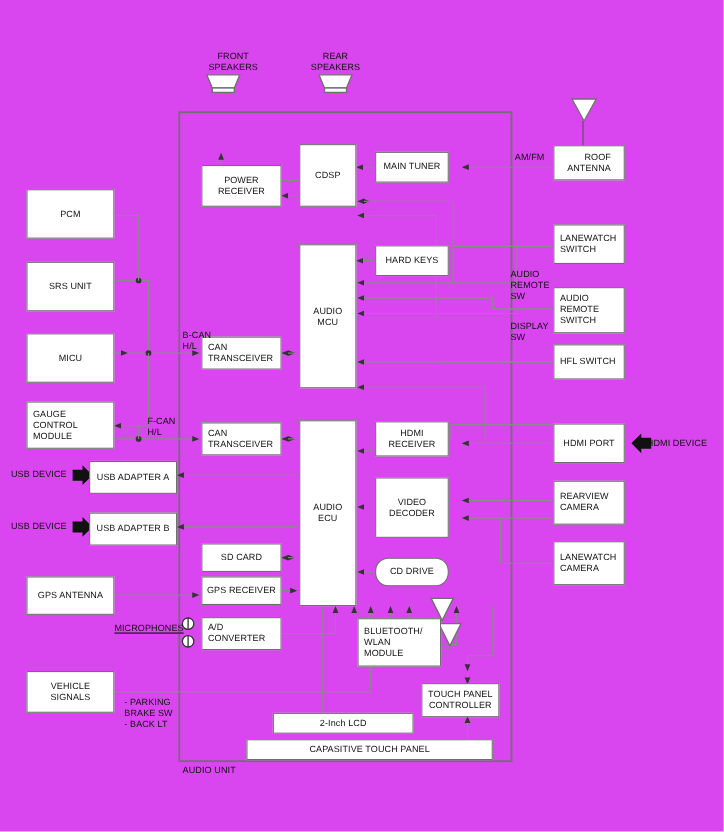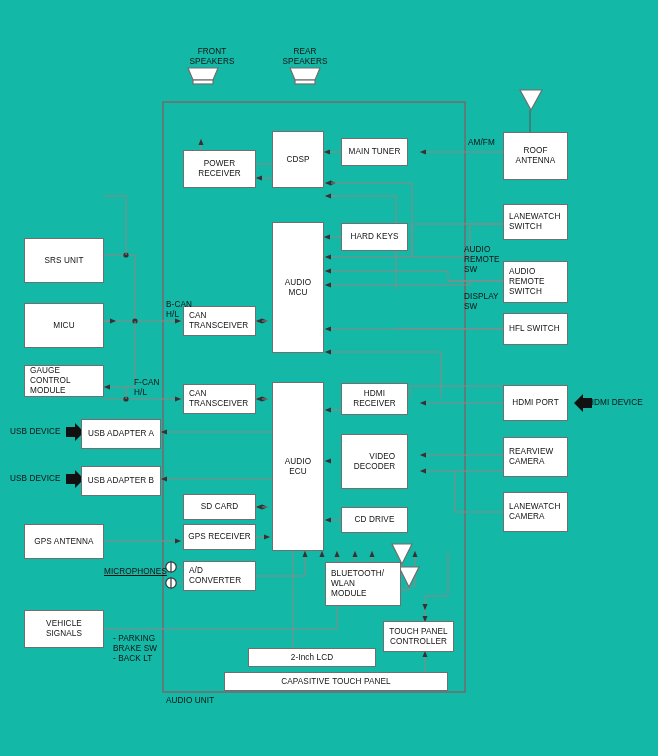--- a/index.html
+++ b/index.html
@@ -1,18 +1,18 @@
 <!DOCTYPE html>
 <html><head>
 <meta charset="utf-8">
 <title>Audio Unit Block Diagram</title>
 <style>
   html,body{margin:0;padding:0;background:#fff;}
   body{font-family:"Liberation Sans",sans-serif;}
-  #stage{position:relative;width:658px;height:756px;background:#14b8a6;overflow:hidden;}
+  #stage{position:relative;width:658px;height:756px;background:#d946ef;overflow:hidden;}
   #svg{position:absolute;left:0;top:0;width:658px;height:756px;}
 
   .box{position:absolute;box-sizing:border-box;border:1.4px solid #6f6f6f;
        background:#fff;display:flex;align-items:center;justify-content:center;
        text-align:center;font-size:8.2px;line-height:1.22;color:#111;
        letter-spacing:.1px;padding:1px 2px;}
   .box.left{justify-content:flex-start;text-align:left;padding-left:5px;}
   .lbl{position:absolute;font-size:8.2px;line-height:1.22;color:#111;
        white-space:pre;letter-spacing:.1px;}
   .lbl.ctr{text-align:center;}
@@ -190,23 +190,24 @@
   <svg class="arrowhead" style="left:64px;top:422px;" width="22" height="20">
     <path d="M2,5 L11,5 L11,1 L20,10 L11,19 L11,15 L2,15 z" fill="#111"></path>
   </svg>
   <svg class="arrowhead" style="left:64px;top:469px;" width="22" height="20">
     <path d="M2,5 L11,5 L11,1 L20,10 L11,19 L11,15 L2,15 z" fill="#111"></path>
   </svg>
   <svg class="arrowhead" style="left:572px;top:393px;" width="22" height="20">
     <path d="M20,5 L11,5 L11,1 L2,10 L11,19 L11,15 L20,15 z" fill="#111"></path>
   </svg>
 
+  <div class="box" style="left:24px;top:172px;width:80px;height:45px;">PCM</div>
   <div class="box" style="left:24px;top:303px;width:80px;height:45px;">MICU</div>
   <div class="box" style="left:24px;top:238px;width:80px;height:45px;">SRS UNIT</div>
-  <div class="box left" style="left:24px;top:365px;width:80px;height:32px;white-space:pre;">GAUGE
+  <div class="box left" style="left:24px;top:365px;width:80px;height:43px;white-space:pre;">GAUGE
 CONTROL
 MODULE</div>
 
   <div class="box" style="left:81px;top:419px;width:80px;height:30px;">USB ADAPTER A</div>
   <div class="box" style="left:81px;top:466px;width:80px;height:30px;">USB ADAPTER B</div>
 
   <div class="box" style="left:24px;top:524px;width:80px;height:35px;">GPS ANTENNA</div>
   <div class="box" style="left:24px;top:610px;width:80px;height:38px;white-space:pre;">VEHICLE
 SIGNALS</div>
 
@@ -222,40 +223,40 @@
   <div class="box left" style="left:183px;top:306px;width:73px;height:30px;white-space:pre;">CAN
 TRANSCEIVER</div>
   <div class="box left" style="left:183px;top:384px;width:73px;height:30px;white-space:pre;">CAN
 TRANSCEIVER</div>
 
   <div class="box" style="left:272px;top:382px;width:52px;height:169px;white-space:pre;">AUDIO
 ECU</div>
 
   <div class="box" style="left:341px;top:383px;width:67px;height:32px;white-space:pre;">HDMI
 RECEIVER</div>
-  <div class="box" style="left:341px;top:434px;width:67px;height:55px;white-space:pre;text-align:right;">VIDEO
+  <div class="box" style="left:341px;top:434px;width:67px;height:55px;white-space:pre;">VIDEO
 DECODER</div>
-  <div class="box" style="left:341px;top:507px;width:67px;height:26px;">CD DRIVE</div>
+  <div class="box" style="left:341px;top:507px;width:67px;height:26px;border-radius:12px;">CD DRIVE</div>
 
   <div class="box" style="left:183px;top:494px;width:73px;height:26px;">SD CARD</div>
   <div class="box" style="left:183px;top:524px;width:73px;height:26px;">GPS RECEIVER</div>
   <div class="box left" style="left:183px;top:561px;width:73px;height:30px;white-space:pre;">A/D
 CONVERTER</div>
 
   <div class="box left" style="left:325px;top:562px;width:76px;height:44px;white-space:pre;">BLUETOOTH/
 WLAN
 MODULE</div>
 
   <div class="box" style="left:383px;top:621px;width:71px;height:31px;white-space:pre;">TOUCH PANEL
 CONTROLLER</div>
 
   <div class="box" style="left:248px;top:648px;width:128px;height:19px;">2-Inch LCD</div>
   <div class="box" style="left:224px;top:672px;width:224px;height:19px;">CAPASITIVE TOUCH PANEL</div>
 
-  <div class="box" style="left:503px;top:132px;width:65px;height:48px;white-space:pre;">ROOF
+  <div class="box" style="left:503px;top:132px;width:65px;height:32px;white-space:pre;text-align:right;">ROOF
 ANTENNA</div>
   <div class="box left" style="left:503px;top:204px;width:65px;height:36px;white-space:pre;">LANEWATCH
 SWITCH</div>
   <div class="box left" style="left:503px;top:261px;width:65px;height:42px;white-space:pre;">AUDIO
 REMOTE
 SWITCH</div>
   <div class="box left" style="left:503px;top:313px;width:65px;height:32px;">HFL SWITCH</div>
   <div class="box" style="left:503px;top:385px;width:65px;height:36px;">HDMI PORT</div>
   <div class="box left" style="left:503px;top:437px;width:65px;height:40px;white-space:pre;">REARVIEW
 CAMERA</div>

